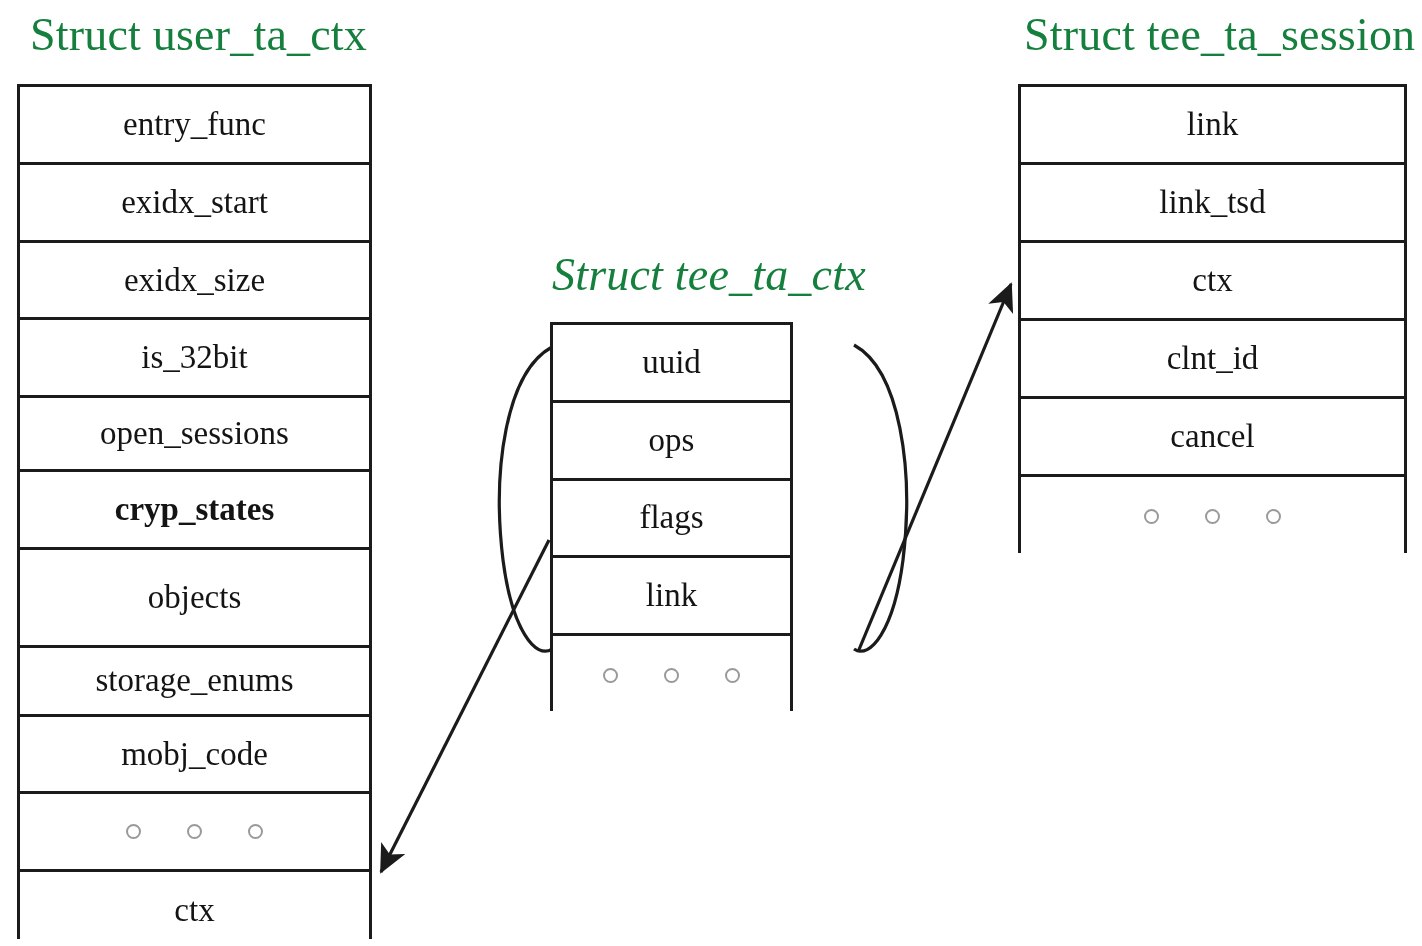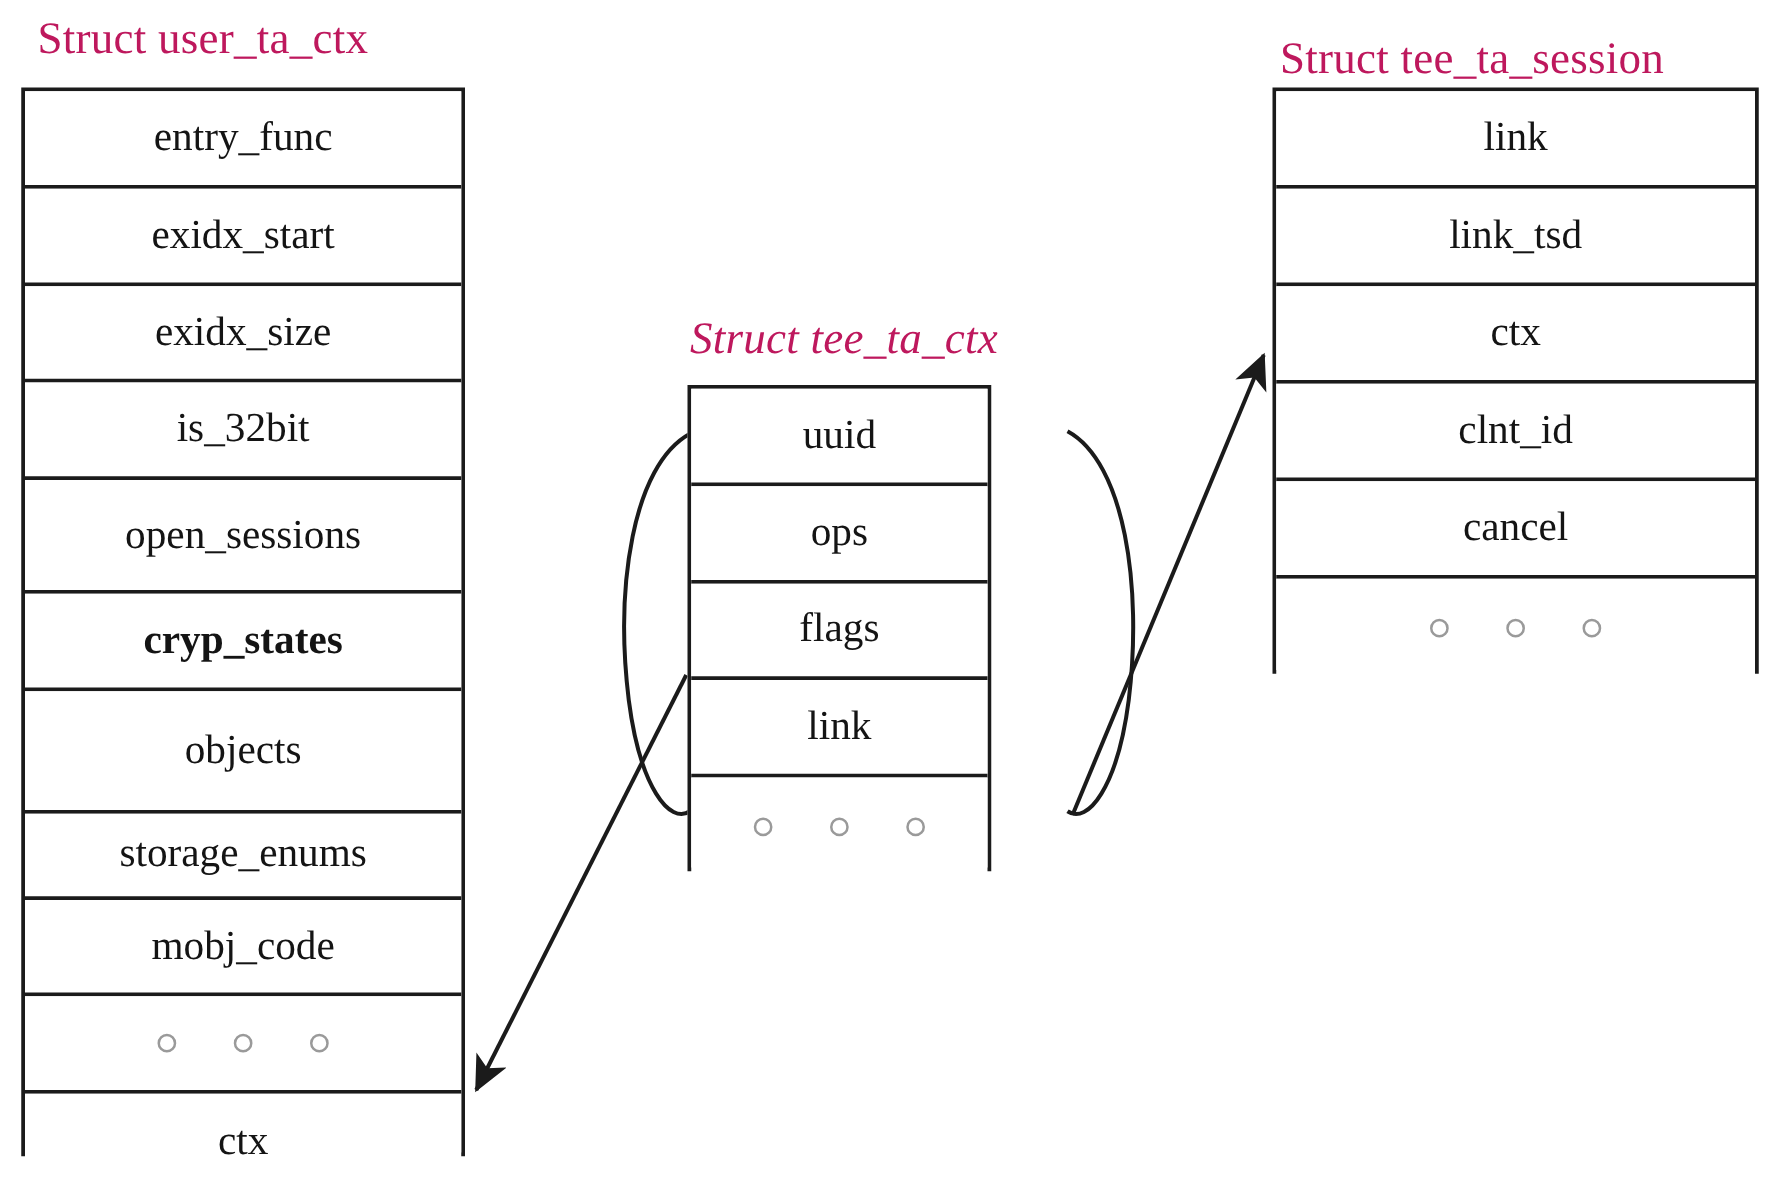--- a/index.html
+++ b/index.html
@@ -11,31 +11,32 @@
     position: relative;
     width: 1422px;
     height: 946px;
     background: #ffffff;
     overflow: hidden;
     font-family: "Liberation Serif", "DejaVu Serif", serif;
     color: #1a1a1a;
   }
   .struct-title {
     position: absolute;
-    font-size: 36px;
+    font-size: 46px;
     line-height: 1;
     white-space: nowrap;
-    color: #be185d;
+    color: #15803d;
     letter-spacing: 0.2px;
   }
   .struct-box {
     position: absolute;
     box-sizing: border-box;
     border: 3px solid #1b1b1b;
     background: #ffffff;
+    margin-top: 14px;
   }
   .struct-row {
     box-sizing: border-box;
     width: 100%;
     display: flex;
     align-items: center;
     justify-content: center;
     border-bottom: 3px solid #1b1b1b;
     font-size: 33px;
     line-height: 1;
@@ -86,21 +87,21 @@
 
     <path d="M858,652 L1011,284" fill="none" stroke="#1b1b1b" stroke-width="3.2" marker-end="url(#ah)"></path>
   </svg>
 
   <div class="struct-title" style="left:30px; top:12px;">Struct user_ta_ctx</div>
   <div class="struct-box" style="left:17px; top:70px; width:355px; height:855px;">
     <div class="struct-row" style="height:77.7px;">entry_func</div>
     <div class="struct-row" style="height:78px;">exidx_start</div>
     <div class="struct-row" style="height:77.7px;">exidx_size</div>
     <div class="struct-row" style="height:77.7px;">is_32bit</div>
-    <div class="struct-row" style="height:91px;">open_sessions</div>
+    <div class="struct-row" style="height:74px;">open_sessions</div>
     <div class="struct-row" style="height:77.7px;font-weight:bold;">cryp_states</div>
     <div class="struct-row" style="height:98px;">objects</div>
     <div class="struct-row" style="height:69px;">storage_enums</div>
     <div class="struct-row" style="height:77.7px;">mobj_code</div>
     <div class="struct-row ellipsis-row" style="height:77.7px;">
       <span class="dot"></span>
       <span class="dot"></span>
       <span class="dot"></span>
     </div>
     <div class="struct-row" style="height:77.7px;">ctx</div>
@@ -112,21 +113,21 @@
     <div class="struct-row" style="height:77.8px;">ops</div>
     <div class="struct-row" style="height:77.8px;">flags</div>
     <div class="struct-row" style="height:77.8px;">link</div>
     <div class="struct-row ellipsis-row" style="height:77.8px;">
       <span class="dot"></span>
       <span class="dot"></span>
       <span class="dot"></span>
     </div>
   </div>
 
-  <div class="struct-title" style="left:1024px; top:28px;">Struct tee_ta_session</div>
+  <div class="struct-title" style="left:1024px; top:12px;">Struct tee_ta_session</div>
   <div class="struct-box" style="left:1018px; top:70px; width:389px; height:469px;">
     <div class="struct-row" style="height:78.1px;">link</div>
     <div class="struct-row" style="height:78.1px;">link_tsd</div>
     <div class="struct-row" style="height:78.1px;">ctx</div>
     <div class="struct-row" style="height:78.1px;">clnt_id</div>
     <div class="struct-row" style="height:78.1px;">cancel</div>
     <div class="struct-row ellipsis-row" style="height:78.1px;">
       <span class="dot"></span>
       <span class="dot"></span>
       <span class="dot"></span>

